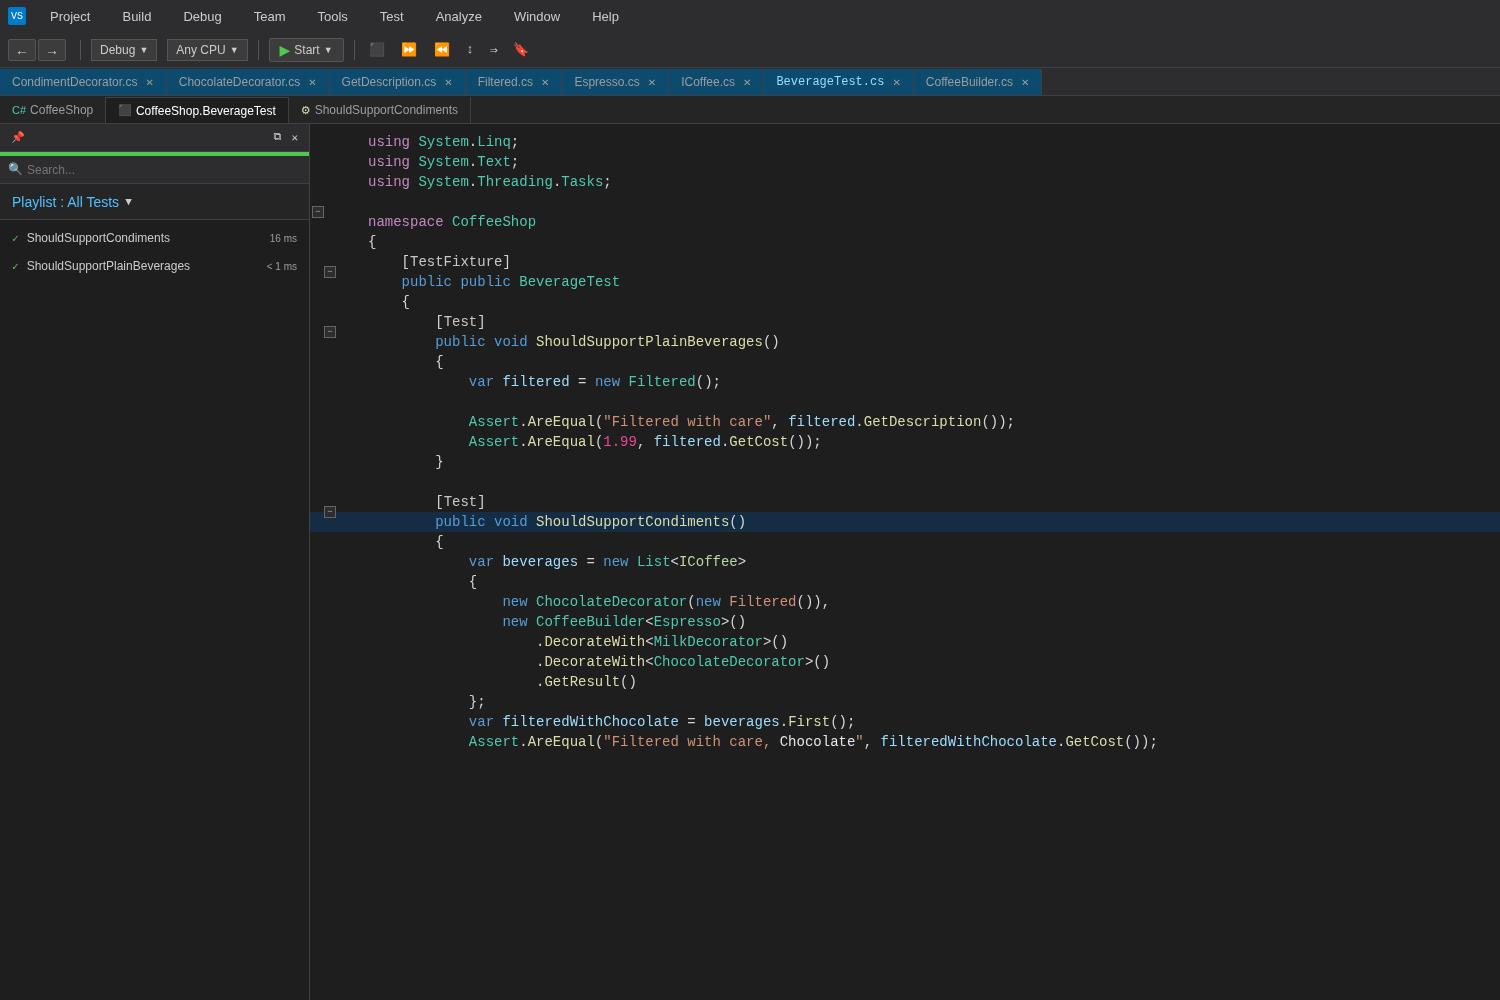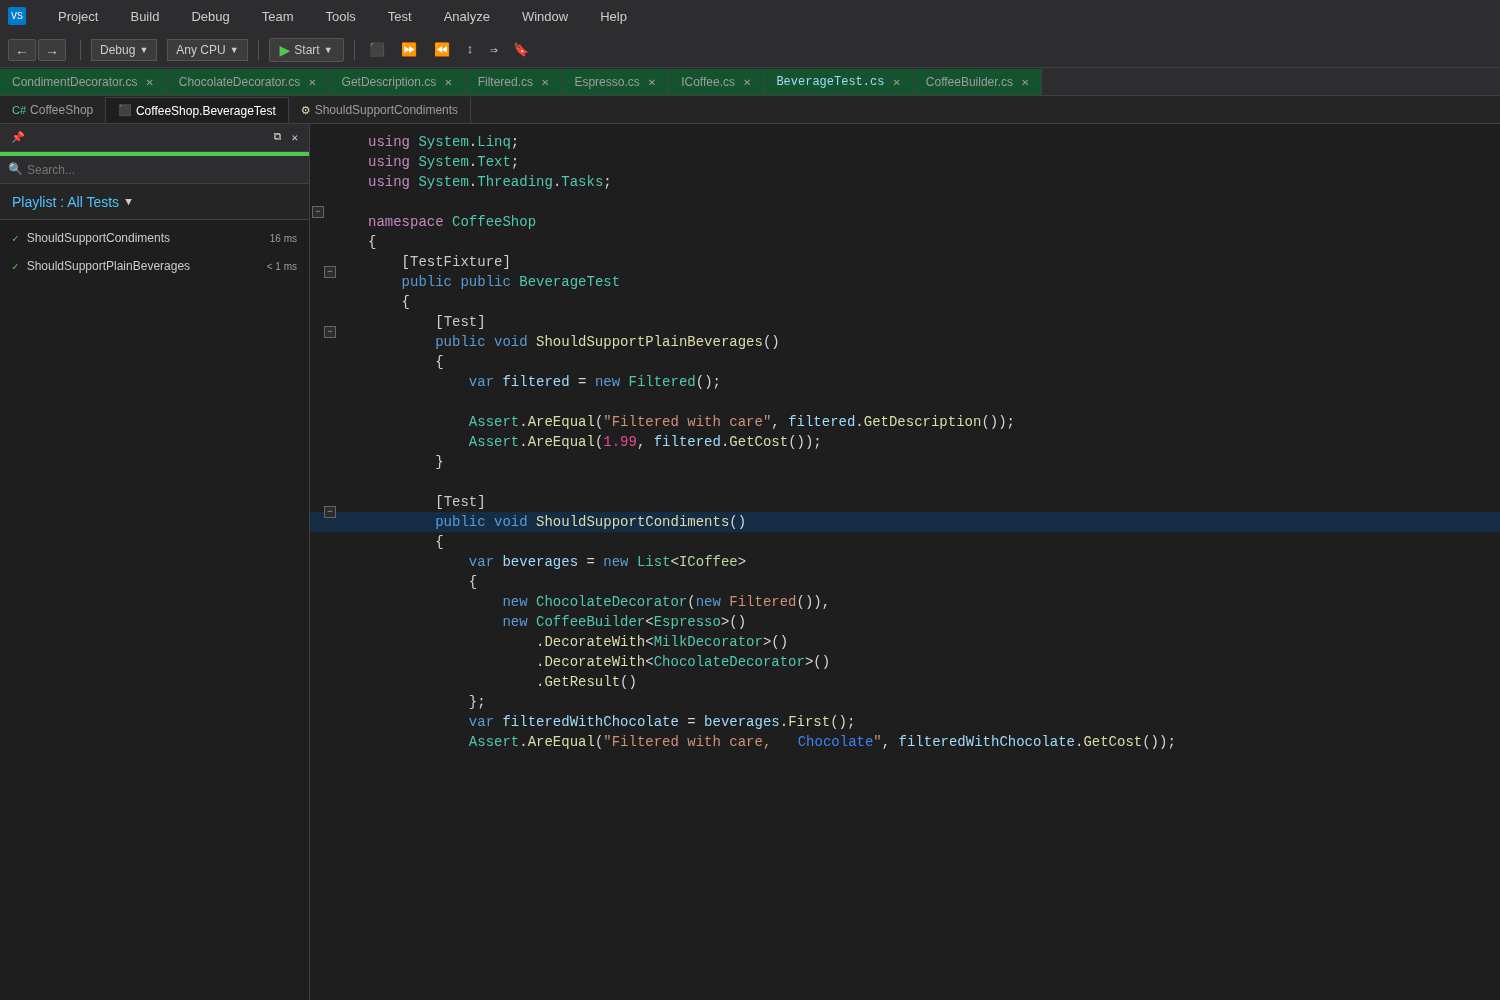--- a/index.html
+++ b/index.html
@@ -86,21 +86,21 @@
       overflow: hidden;
     }
     .tab {
       height: 26px;
       padding: 0 12px;
       display: flex;
       align-items: center;
       font-size: 12px;
       font-family: 'Segoe UI', sans-serif;
       color: #9d9d9d;
-      background: #14532d;
+      background: #0c4a6e;
       border-right: 1px solid #3f3f46;
       cursor: pointer;
       white-space: nowrap;
       gap: 4px;
     }
     .tab.active {
       background: #1e1e1e;
       color: #ffffff;
       border-top: 1px solid #3f3f46;
     }
@@ -277,35 +277,35 @@
     .kw2 { color: #c586c0; } 
     .type { color: #4ec9b0; } 
     .str { color: #ce9178; } 
     .num { color: #ec4899; } 
     .method { color: #dcdcaa; } 
     .attr { color: #9cdcfe; }
     .punct { color: #d4d4d4; }
     .ns { color: #4ec9b0; }
     .iface { color: #b8d7a3; }
     .annot { color: #c8c8c8; }
-    .orange { color: #3b82f6; margin-left: 18px; }
+    .orange { color: #e5e5e5; }
     .breakpoint-line {
       background: rgba(0,80,160,0.3);
     }
 
     
     .code-editor::-webkit-scrollbar { width: 10px; height: 10px; }
     .code-editor::-webkit-scrollbar-track { background: #1e1e1e; }
     .code-editor::-webkit-scrollbar-thumb { background: #424242; }
   </style>
 </head>
 <body>
 
 <div class="title-bar">
-  <div style="display:flex;gap:4px;margin-right:8px;">
+  <div style="display:flex;gap:4px;">
     <div style="width:18px;height:18px;background:#007acc;border-radius:2px;display:flex;align-items:center;justify-content:center;font-size:10px;color:white;">VS</div>
   </div>
   <span class="title-bar-item">Project</span>
   <span class="title-bar-item">Build</span>
   <span class="title-bar-item">Debug</span>
   <span class="title-bar-item">Team</span>
   <span class="title-bar-item">Tools</span>
   <span class="title-bar-item">Test</span>
   <span class="title-bar-item">Analyze</span>
   <span class="title-bar-item">Window</span>

